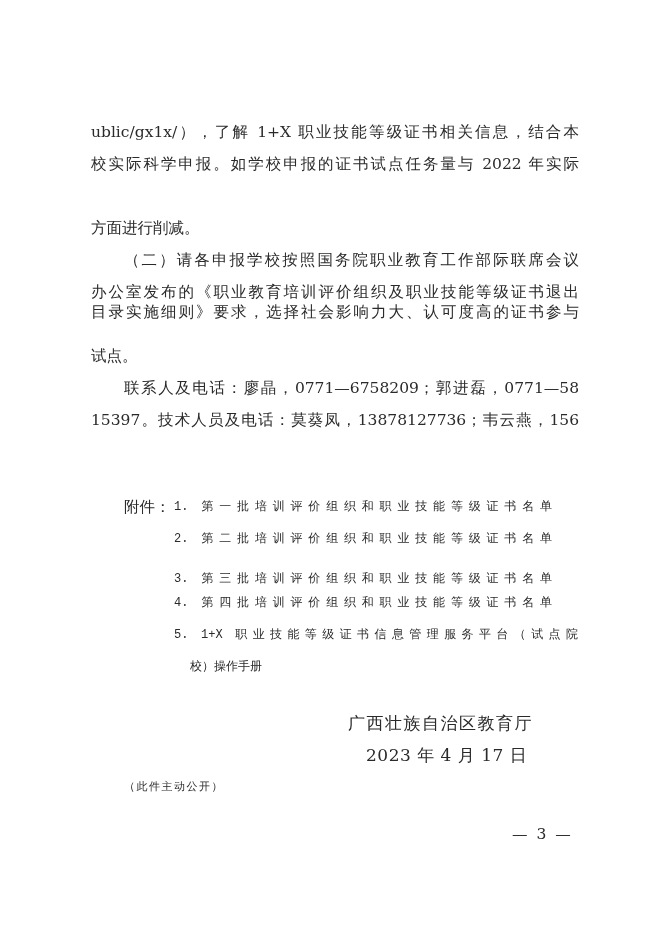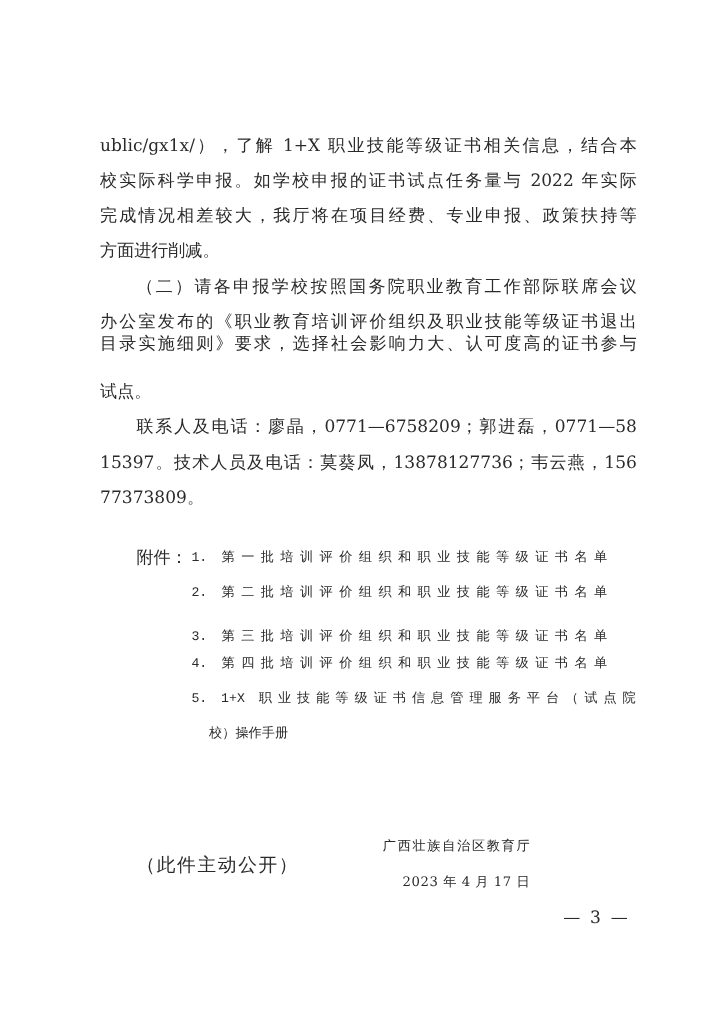--- a/index.html
+++ b/index.html
@@ -25,42 +25,40 @@
       letter-spacing: 0;
     }
     .line.last { text-align-last: left; }
     .att-label { position: absolute; left: 124px; line-height: 32px; height: 32px; font-size: 15.5px; white-space: nowrap; }
     .att-item {
       position: absolute; left: 174px; width: 378px;
       line-height: 32px; height: 32px; font-size: 12px; white-space: nowrap;
       text-align: justify; text-align-last: justify; font-family: Liberation Mono, monospace;
     }
     .att-item.cont { left: 190px; text-align-last: left; width: auto; }
-    .sig { position: absolute; line-height: 32px; height: 32px; font-size: 12px; white-space: nowrap; letter-spacing: 1.5px; margin-top: 46px; }
-    .public { position: absolute; left: 124px; line-height: 32px; height: 32px; font-size: 17px; white-space: nowrap; letter-spacing: 1.5px; }
+    .sig { position: absolute; line-height: 32px; height: 32px; font-size: 17px; white-space: nowrap; letter-spacing: 1.5px; }
+    .public { position: absolute; left: 124px; line-height: 32px; height: 32px; font-size: 11px; white-space: nowrap; letter-spacing: 1.5px; }
     .pagenum { position: absolute; left: 512px; line-height: 24px; height: 24px; font-size: 15.5px; white-space: nowrap; letter-spacing: 2px; }
   </style>
 </head>
 <body>
 
 <div class="page">
 
   <div class="line" style="top:116px;">ublic/gx1x/），了解 1+X 职业技能等级证书相关信息，结合本</div>
   <div class="line" style="top:148px;">校实际科学申报。如学校申报的证书试点任务量与 2022 年实际</div>
-  <div class="line" style="top:180px;">完成情况相差较大，我厅将在项目经费、专业申报、政策扶持等</div>
   <div class="line last" style="top:212px;">方面进行削减。</div>
 
   <div class="line" style="top:244px; left:124px; width:455px;">（二）请各申报学校按照国务院职业教育工作部际联席会议</div>
   <div class="line" style="top:276px;">办公室发布的《职业教育培训评价组织及职业技能等级证书退出</div>
   <div class="line" style="top:296px;">目录实施细则》要求，选择社会影响力大、认可度高的证书参与</div>
   <div class="line last" style="top:340px;">试点。</div>
 
   <div class="line" style="top:372px; left:124px; width:455px;">联系人及电话：廖晶，0771—6758209；郭进磊，0771—58</div>
   <div class="line" style="top:404px;">15397。技术人员及电话：莫葵凤，13878127736；韦云燕，156</div>
-  <div class="line last" style="top:436px;">77373809。</div>
 
   <div class="att-label" style="top:491px;">附件：</div>
   <div class="att-item" style="top:491px;">1. 第一批培训评价组织和职业技能等级证书名单</div>
   <div class="att-item" style="top:523px;">2. 第二批培训评价组织和职业技能等级证书名单</div>
   <div class="att-item" style="top:563px;">3. 第三批培训评价组织和职业技能等级证书名单</div>
   <div class="att-item" style="top:587px;">4. 第四批培训评价组织和职业技能等级证书名单</div>
   <div class="att-item" style="top:619px; width:404px;">5. 1+X 职业技能等级证书信息管理服务平台（试点院</div>
   <div class="att-item cont" style="top:651px;">校）操作手册</div>
 
   <div class="sig" style="top:707px; left:348px;">广西壮族自治区教育厅</div>

